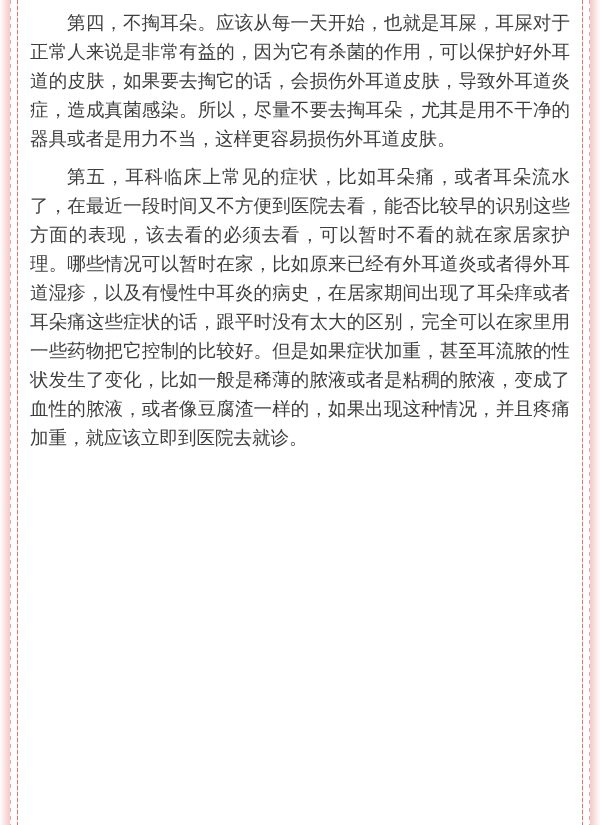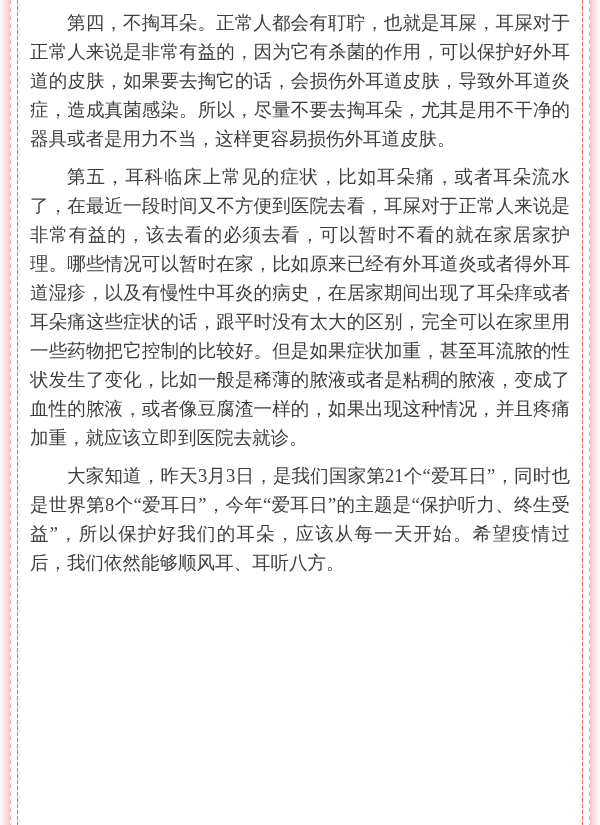--- a/index.html
+++ b/index.html
@@ -76,18 +76,17 @@
 
   <div class="edge-glow left"></div>
   <div class="edge-glow right"></div>
 
   <div class="vline outer left"></div>
   <div class="vline inner left"></div>
   <div class="vline inner right"></div>
   <div class="vline outer right"></div>
 
   <article class="content">
-    <p>第四，不掏耳朵。正常人都会有耵聍，也就是耳屎，耳屎对于正常人来说是非常有益的，因为它有杀菌的作用，可以保护好外耳道的皮肤，如果要去掏它的话，会损伤外耳道皮肤，导致外耳道炎症，造成真菌感染。所以，尽量不要去掏耳朵，尤其是用不干净的器具或者是用力不当，这样更容易损伤外耳道皮肤。</p>
-    <p>第五，耳科临床上常见的症状，比如耳朵痛，或者耳朵流水了，在最近一段时间又不方便到医院去看，耳屎对于正常人来说是非常有益的，该去看的必须去看，可以暂时不看的就在家居家护理。哪些情况可以暂时在家，比如原来已经有外耳道炎或者得外耳道湿疹，以及有慢性中耳炎的病史，在居家期间出现了耳朵痒或者耳朵痛这些症状的话，跟平时没有太大的区别，完全可以在家里用一些药物把它控制的比较好。但是如果症状加重，甚至耳流脓的性状发生了变化，比如一般是稀薄的脓液或者是粘稠的脓液，变成了血性的脓液，或者像豆腐渣一样的，如果出现这种情况，并且疼痛加重，就应该立即到医院去就诊。</p>
-    <p>大家知道，昨天3月3日，是我们国家第21个“爱耳日”，同时也是世界第8个“爱耳日”，今年“爱耳日”的主题是“保护听力、终生受益”，所以保护好我们的耳朵，应该从每一天开始。希望疫情过后，我们依然能够顺风耳、耳听八方。</p>
+    <p>第四，不掏耳朵。应该从每一天开始，也就是耳屎，耳屎对于正常人来说是非常有益的，因为它有杀菌的作用，可以保护好外耳道的皮肤，如果要去掏它的话，会损伤外耳道皮肤，导致外耳道炎症，造成真菌感染。所以，尽量不要去掏耳朵，尤其是用不干净的器具或者是用力不当，这样更容易损伤外耳道皮肤。</p>
+    <p>第五，耳科临床上常见的症状，比如耳朵痛，或者耳朵流水了，在最近一段时间又不方便到医院去看，能否比较早的识别这些方面的表现，该去看的必须去看，可以暂时不看的就在家居家护理。哪些情况可以暂时在家，比如原来已经有外耳道炎或者得外耳道湿疹，以及有慢性中耳炎的病史，在居家期间出现了耳朵痒或者耳朵痛这些症状的话，跟平时没有太大的区别，完全可以在家里用一些药物把它控制的比较好。但是如果症状加重，甚至耳流脓的性状发生了变化，比如一般是稀薄的脓液或者是粘稠的脓液，变成了血性的脓液，或者像豆腐渣一样的，如果出现这种情况，并且疼痛加重，就应该立即到医院去就诊。</p>
   </article>
 
 </div>
 
 </body></html>

